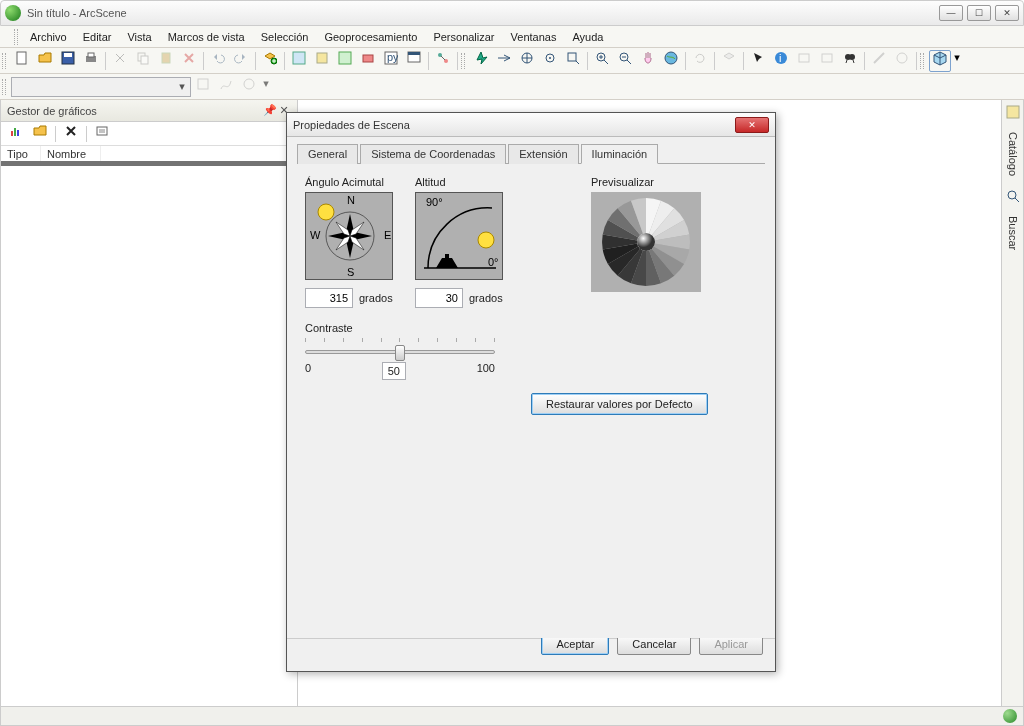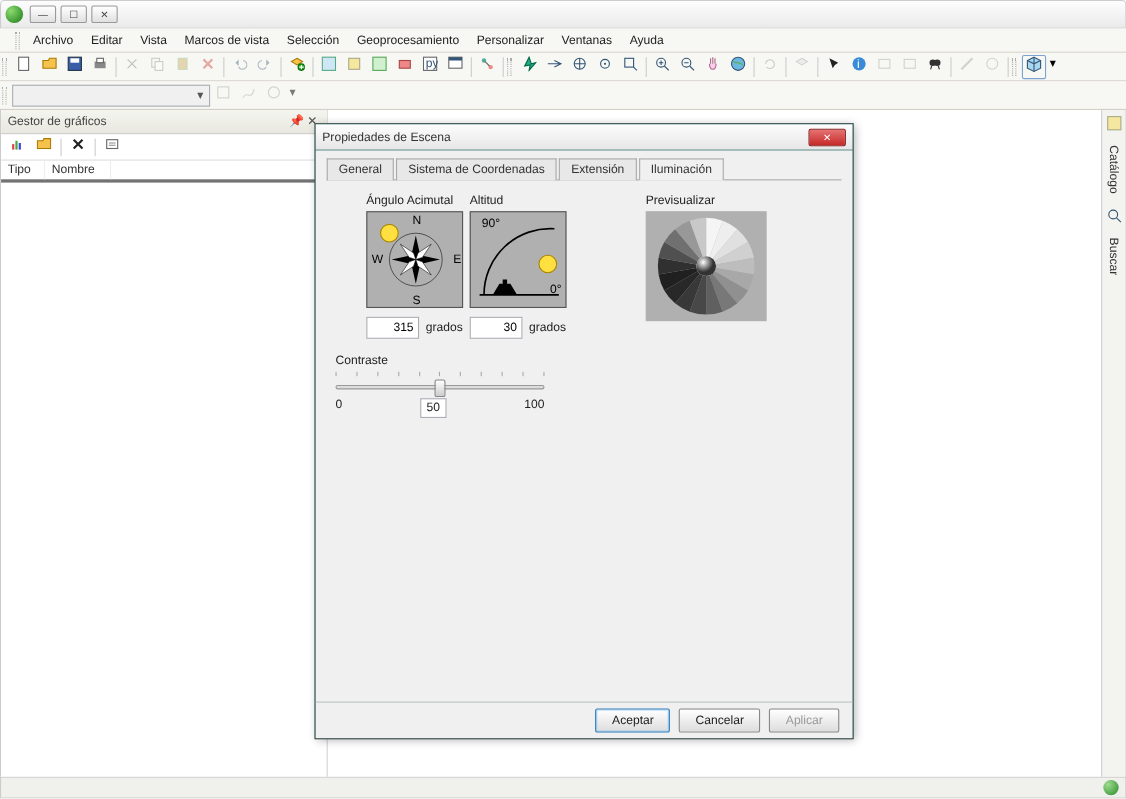--- a/index.html
+++ b/index.html
@@ -24,72 +24,73 @@
 .combo { width: 180px; height: 20px; border: 1px solid #abadb3; background: #f0f0f0; display: flex; align-items: center; }
 .combo .arr { margin-left: auto; width: 16px; text-align: center; color: #555; }
 
 
 .main { display: flex; height: calc(726px - 26px - 22px - 26px - 26px - 20px); border-left: 1px solid #ccc; border-right: 1px solid #ccc; position: relative; }
 .sidebar { width: 297px; border-right: 1px solid #ccc; background: #fff; display: flex; flex-direction: column; }
 .side-head { height: 22px; background: linear-gradient(#f5f5f0,#e8e8e0); border-bottom: 1px solid #ccc; display: flex; align-items: center; padding: 0 6px; }
 .side-head .t { flex: 1; color: #444; }
 .pin, .x { width: 14px; text-align: center; color: #555; cursor: default; }
 .side-tb { height: 24px; border-bottom: 1px solid #ddd; display: flex; align-items: center; gap: 2px; padding: 0 4px; }
-.side-cols { height: 20px; border-bottom: 3px solid #737373; display: flex; }
+.side-cols { height: 20px; border-bottom: 5px solid #737373; display: flex; }
 .side-cols > div { padding: 2px 6px; border-right: 1px solid #eee; color: #333; }
 .viewport { flex: 1; background: #fff; position: relative; }
 
 
 .rightdock { width: 22px; background: #f3f3ef; border-left: 1px solid #ccc; display: flex; flex-direction: column; align-items: center; padding-top: 4px; gap: 10px; }
 .dock-item { writing-mode: vertical-rl; color: #333; cursor: default; padding: 2px 0; }
 .dock-icon { width: 16px; height: 16px; }
 
 
 .statusbar { height: 20px; border: 1px solid #ccc; border-top: 1px solid #ccc; background: #f0f0ec; display: flex; align-items: center; justify-content: flex-end; padding: 0 6px; }
 .globe { width: 14px; height: 14px; border-radius: 50%; background: radial-gradient(circle at 30% 30%, #9edb8e, #2a8a2a); }
 
 
-.dialog { position: absolute; left: 286px; top: 112px; width: 490px; height: 560px; background: #0f766e; border: 1px solid #555; box-shadow: 2px 2px 8px rgba(0,0,0,.3); display: flex; flex-direction: column; }
+.dialog { position: absolute; left: 286px; top: 112px; width: 490px; height: 560px; background: #e5e5e5; border: 1px solid #555; box-shadow: 2px 2px 8px rgba(0,0,0,.3); display: flex; flex-direction: column; }
 .dlg-title { height: 24px; background: linear-gradient(#fdfdfd,#e6e6e6); border-bottom: 1px solid #bbb; display: flex; align-items: center; padding: 0 6px; }
 .dlg-title .t { flex: 1; color: #333; }
 .dlg-close { width: 34px; height: 16px; background: linear-gradient(#e57373,#c62828); border: 1px solid #8b1a1a; border-radius: 2px; color: #fff; display: flex; align-items: center; justify-content: center; font-size: 9px; }
 .dlg-body { flex: 1; padding: 6px 10px 0 10px; background: #f0f0f0; position: relative; }
 .tabs { display: flex; border-bottom: 1px solid #aaa; }
 .tab { padding: 3px 10px; border: 1px solid #aaa; border-bottom: none; background: #e8e8e8; margin-right: 2px; position: relative; top: 1px; color: #333; cursor: default; }
 .tab.active { background: #f0f0f0; border-bottom: 1px solid #f0f0f0; }
 .tabpane { padding: 12px 8px; }
-.row { display: flex; gap: 6px; margin-left: 28px; }
+.row { display: flex; gap: 22px; }
 .ctrl-label { color: #222; margin-bottom: 4px; display: block; }
 .gbox { width: 88px; height: 88px; background: #b0b0b0; border: 1px solid #555; display: flex; align-items: center; justify-content: center; position: relative; overflow: hidden; }
 .valrow { display: flex; align-items: center; gap: 6px; margin-top: 8px; }
 .numin { width: 48px; height: 20px; border: 1px solid #abadb3; background: #fff; text-align: right; padding: 0 4px; }
 .unit { color: #222; }
 .slider-wrap { margin-top: 14px; width: 190px; }
 .slider-track { height: 4px; background: #ddd; border: 1px solid #999; border-radius: 2px; margin: 8px 0; position: relative; }
 .slider-ticks { display: flex; justify-content: space-between; font-size: 8px; color: #888; margin-bottom: 2px; }
 .slider-ticks span { width: 1px; height: 4px; background: #aaa; }
 .slider-thumb { position: absolute; left: 50%; top: -6px; width: 10px; height: 16px; background: linear-gradient(#fff,#ccc); border: 1px solid #888; border-radius: 2px; transform: translateX(-50%); }
 .slider-lbls { display: flex; justify-content: space-between; color: #222; }
 .slider-mid { width: 24px; height: 18px; border: 1px solid #abadb3; background: #fff; text-align: center; line-height: 16px; }
 .preview { margin-left: 50px; padding-left: 16px; }
 .preview-box { width: 110px; height: 100px; background: #b0b0b0; display: flex; align-items: center; justify-content: center; margin-top: 4px; }
 .btn { height: 22px; padding: 0 14px; border: 1px solid #888; background: linear-gradient(#fff,#ddd); border-radius: 2px; color: #222; cursor: default; display: inline-flex; align-items: center; }
 .btn.hl { border: 1px solid #2e7bb8; box-shadow: inset 0 0 0 1px #9ecff5; }
 .btn.dis { color: #999; }
 .restore { position: absolute; left: 244px; top: 256px; }
-.dlg-foot { height: 20px; border-top: 1px solid #ccc; display: flex; align-items: center; justify-content: flex-end; gap: 8px; padding: 16px 12px; background: #f0f0f0; }
+.dlg-foot { height: 20px; border-top: 1px solid #ccc; display: flex; align-items: flex-end; justify-content: flex-end; gap: 8px; padding: 16px 12px; background: #f0f0f0; }
 
 
 svg { pointer-events: none; }
 </style>
 </head>
 <body>
 
 <div class="titlebar">
   <div class="app-icon"></div>
+  <div class="title">Sin título - ArcScene</div>
   <div class="win-btns">
     <div class="win-btn">—</div>
     <div class="win-btn">☐</div>
     <div class="win-btn">✕</div>
   </div>
 </div>
 
 <div class="menubar">
   <div class="grip"></div>
   <span>Archivo</span>
@@ -523,20 +524,21 @@
         </div>
         <div class="slider-track">
           <div class="slider-thumb"></div>
         </div>
         <div class="slider-lbls">
           <span>0</span>
           <div class="slider-mid">50</div>
           <span>100</span>
         </div>
       </div>
+      <div class="btn hl restore">Restaurar valores por Defecto</div>
     </div>
   </div>
   <div class="dlg-foot">
     <div class="btn hl">Aceptar</div>
     <div class="btn">Cancelar</div>
     <div class="btn dis">Aplicar</div>
   </div>
 </div>
 
 </body></html>

